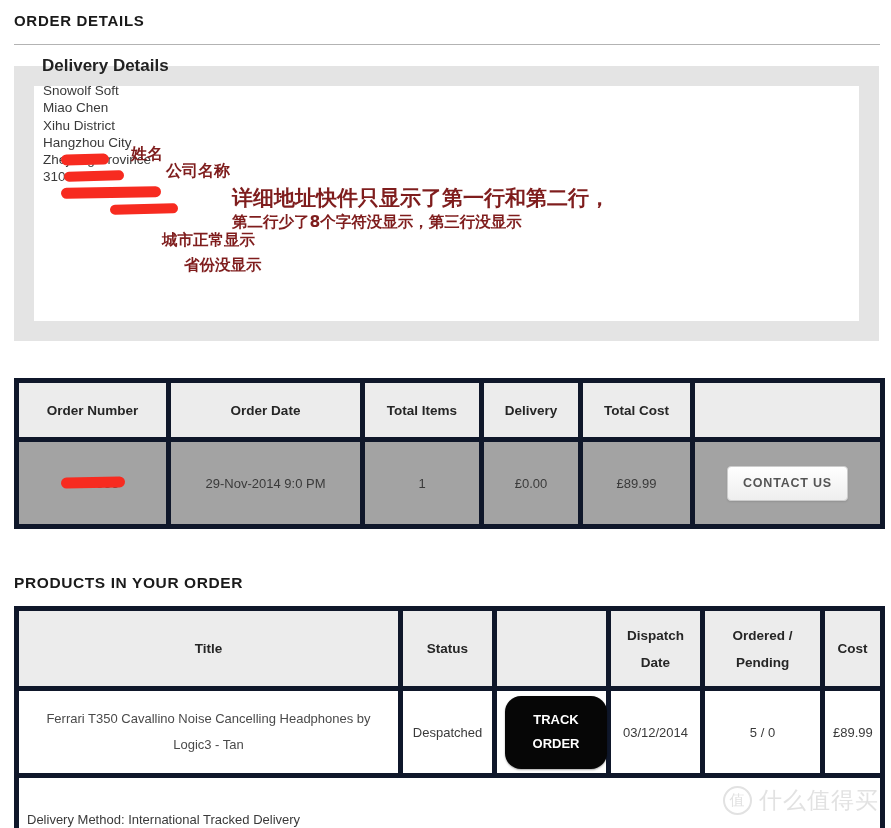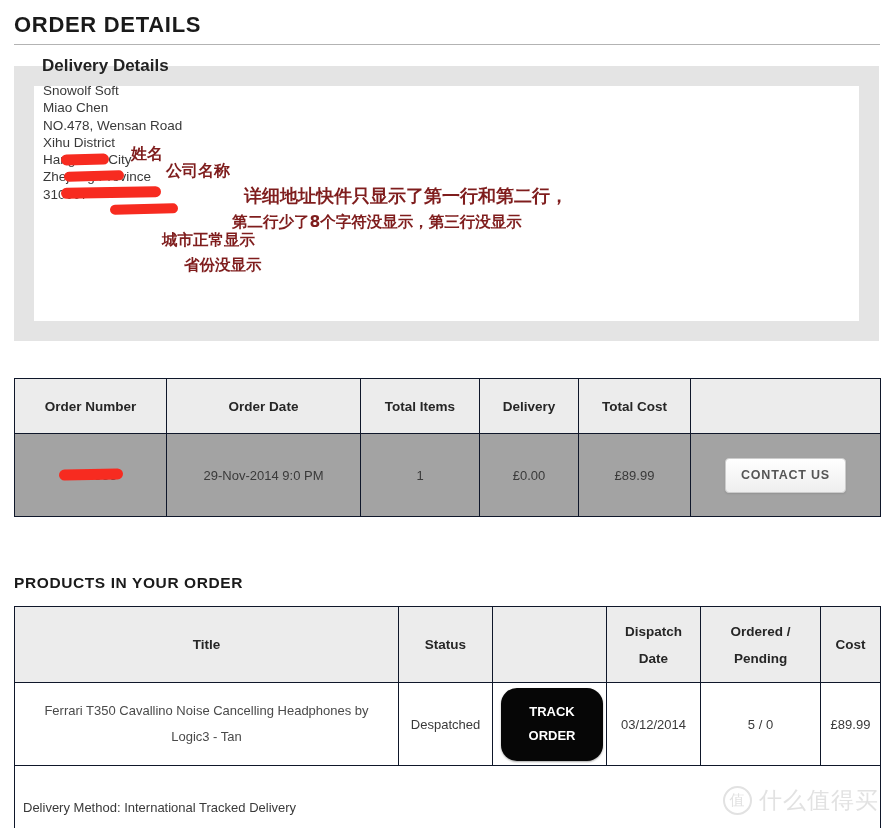--- a/index.html
+++ b/index.html
@@ -14,21 +14,21 @@
     font-family: "Liberation Sans", sans-serif;
     color: #333333;
     overflow: hidden;
   }
 
   
   .page-heading {
     position: absolute;
     left: 14px;
     top: 12px;
-    font-size: 22px;
+    font-size: 15px;
     font-weight: bold;
     letter-spacing: 0.7px;
     color: #1a1a1a;
   }
   .heading-rule {
     position: absolute;
     left: 14px;
     top: 44px;
     width: 866px;
     height: 1px;
@@ -86,34 +86,34 @@
   
   .anno {
     position: absolute;
     color: #7f1d1d;
     font-family: "DejaVu Sans", sans-serif;
     font-weight: bold;
     white-space: nowrap;
   }
   .anno-name    { left: 131px; top: 144px; font-size: 16px; }
   .anno-company { left: 166px; top: 161px; font-size: 16px; }
-  .anno-addr1   { left: 232px; top: 184px; font-size: 18px; margin-left: 12px; }
+  .anno-addr1   { left: 232px; top: 184px; font-size: 21px; }
   .anno-addr2   { left: 232px; top: 212px; font-size: 15.5px; }
   .anno-city    { left: 162px; top: 230px; font-size: 15.5px; }
   .anno-prov    { left: 184px; top: 255px; font-size: 15.5px; }
 
   
   .grid {
     position: absolute;
     border-collapse: collapse;
     table-layout: fixed;
     font-size: 13px;
   }
   .grid th, .grid td {
-    border: 1px solid #0f172a;
+    border: 5px solid #0f172a;
     text-align: center;
     vertical-align: middle;
     color: #3a3a3a;
     font-weight: normal;
   }
   .grid thead th {
     background: #ececec;
     font-weight: bold;
     color: #262626;
     font-size: 13.5px;
@@ -221,21 +221,20 @@
 
 <div class="delivery-outer">
   <div class="delivery-inner"></div>
 </div>
 
 <div class="delivery-title">Delivery Details</div>
 
 <div class="address-block">
   <div class="address-line">Snowolf Soft</div>
   <div class="address-line">Miao Chen</div>
-  <div class="address-line">NO.478, Wensan Road</div>
   <div class="address-line">Xihu District</div>
   <div class="address-line">Hangzhou City</div>
   <div class="address-line">Zhejiang Province</div>
   <div class="address-line">310007</div>
 </div>
 
 <div class="redact r1"></div>
 <div class="redact r2"></div>
 <div class="redact r3"></div>
 <div class="redact r4"></div>

